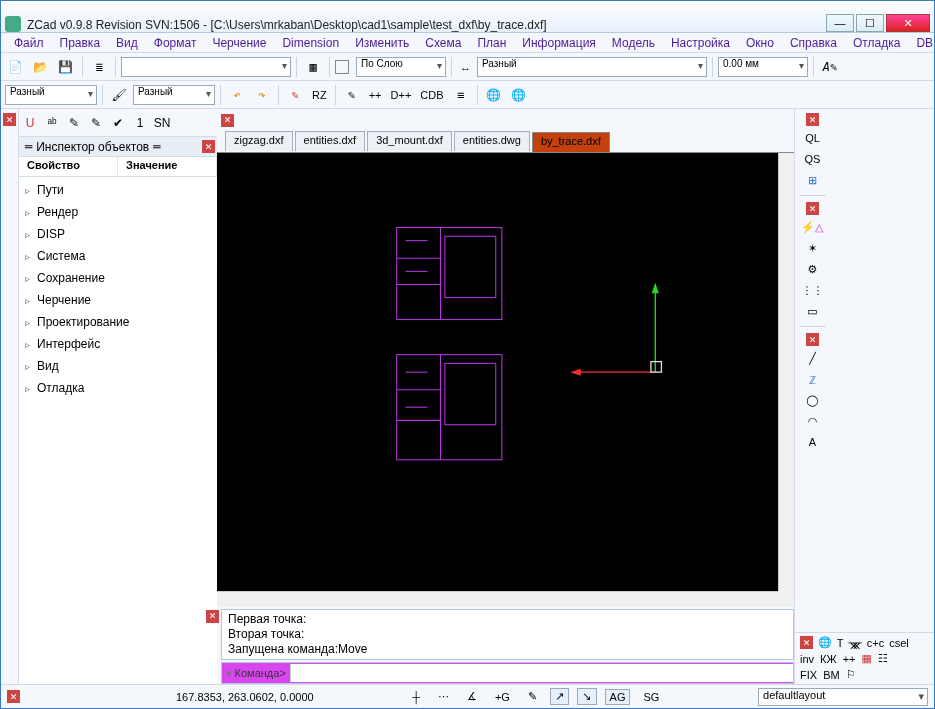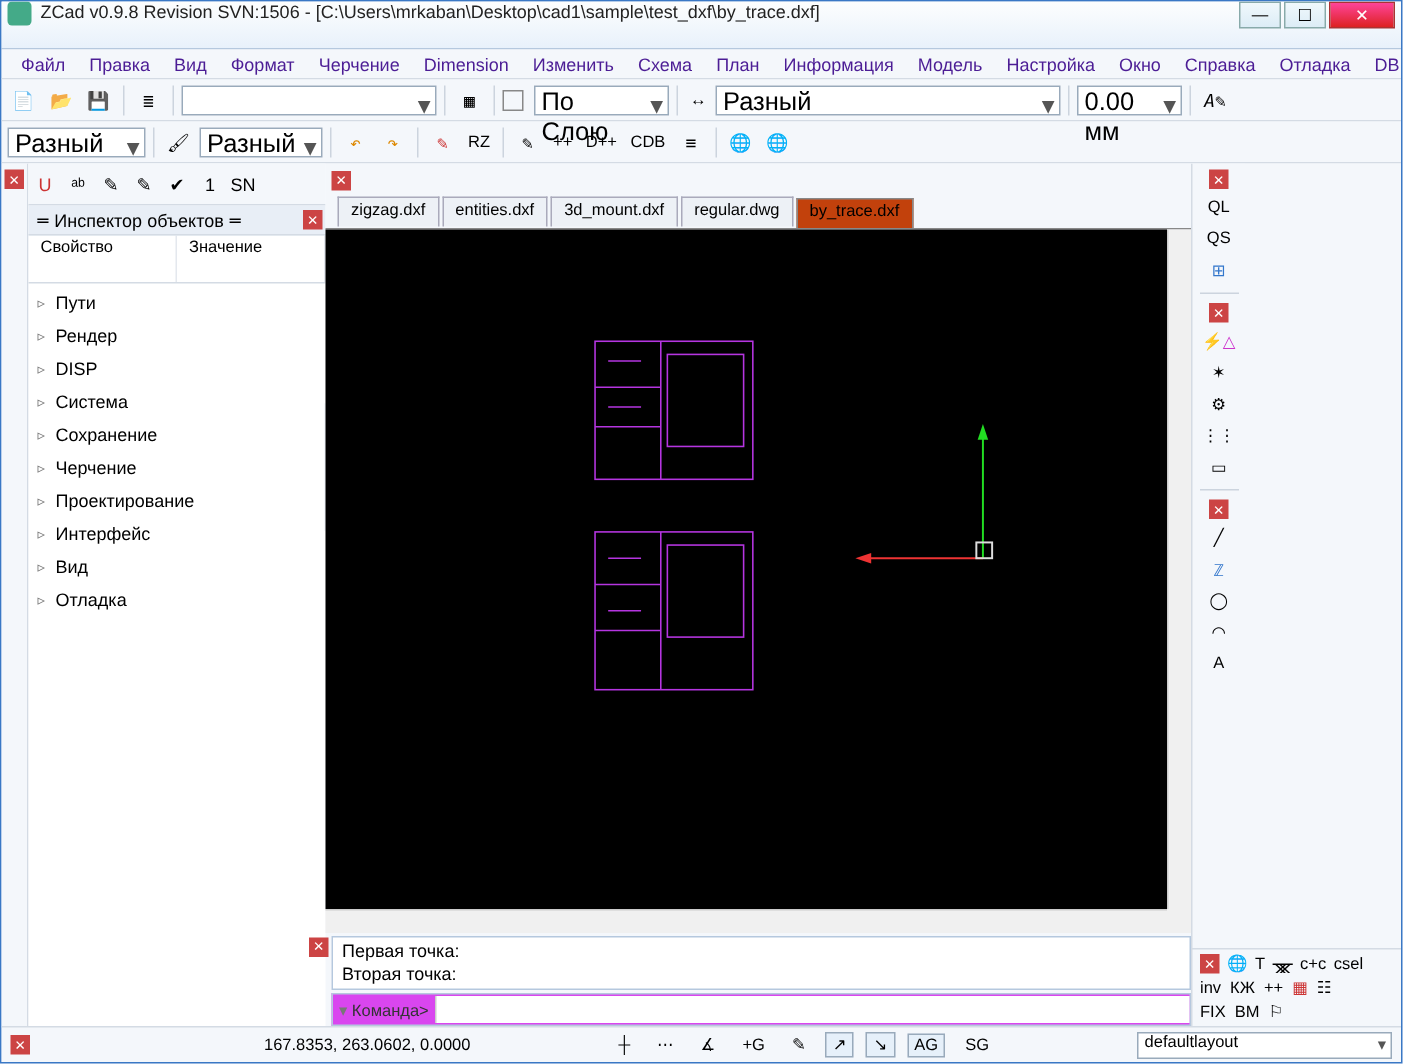--- a/index.html
+++ b/index.html
@@ -1,52 +1,52 @@
 <!DOCTYPE html>
 <html><head>
 <meta charset="utf-8">
 <style>
 * { box-sizing: border-box; margin: 0; padding: 0; }
 body { font-family: "Segoe UI", Tahoma, sans-serif; font-size: 12px; background: #fff; width: 935px; height: 709px; overflow: hidden; border: 1px solid #3a78c5; display: flex; flex-direction: column; }
 
 
-.title-bar { height: 32px; background: linear-gradient(#fdfefe, #e8f1fb); display: flex; align-items: flex-start; padding: 0 4px; border-bottom: 1px solid #b5c8de; }
+.title-bar { height: 32px; background: linear-gradient(#fdfefe, #e8f1fb); display: flex; align-items: flex-end; padding: 0 4px; border-bottom: 1px solid #b5c8de; }
 .app-icon { width: 16px; height: 16px; background: #4a8; border-radius: 3px; margin-right: 6px; }
 .title-text { flex: 1; font-size: 12px; color: #222; }
 .win-btns { display: flex; gap: 2px; }
 .win-btn { width: 28px; height: 18px; border: 1px solid #8aa; background: linear-gradient(#f0f8fc,#dcecf6); display:flex;align-items:center;justify-content:center;font-size:11px;cursor:pointer;}
 .win-close { width: 44px; background: linear-gradient(#f49,#d22); color:#fff; border-color:#a33;}
 .win-close::after{content:"✕";}
 .win-min::after{content:"—";}
 .win-max::after{content:"☐";}
 
 
 .menu-bar { height: 20px; background: #f4f7fb; display:flex; align-items:center; padding:0 6px; gap:2px; border-bottom:1px solid #d4dbe4;}
 .menu-item { padding: 2px 7px; cursor:pointer; color:#4c1d95;}
 
 
 .toolbar { height: 28px; background:#f4f7fb; display:flex; align-items:center; padding:0 4px; gap:3px; border-bottom:1px solid #d4dbe4;}
 .tb-sep { width:1px; height:20px; background:#ccd4de; margin:0 2px;}
 .tb-btn { width:22px; height:22px; border:1px solid transparent; display:flex;align-items:center;justify-content:center;cursor:pointer; background:none;}
-.tb-combo { height:20px; border:1px solid #9ab; background:#fff; font-size:17px; padding:0 18px 0 4px; position:relative;}
+.tb-combo { height:20px; border:1px solid #9ab; background:#fff; font-size:10px; padding:0 18px 0 4px; position:relative;}
 .tb-combo::after{content:"▾"; position:absolute; right:3px; top:2px; color:#555;}
 .tb-text { font-size:11px; padding:0 3px;}
 
 
 .main { flex:1; display:flex; overflow:hidden; background:#f4f7fb;}
 .left-rail { width:18px; background:#f4f7fb; border-right:1px solid #d4dbe4; display:flex; flex-direction:column; align-items:center; gap:4px; padding-top:4px;}
 .rail-x { width:13px;height:13px;background:#c44;color:#fff;font-size:9px;display:flex;align-items:center;justify-content:center;cursor:pointer;}
 .rail-x::after{content:"✕";}
 
 .left-panel { width:198px; background:#fff; display:flex; flex-direction:column; }
 .rail-top { height:28px; display:flex; align-items:center; gap:4px; padding:0 2px; border-bottom:1px solid #d4dbe4; background:#f4f7fb;}
 .rail-top .ic{width:18px;height:18px;display:flex;align-items:center;justify-content:center;cursor:pointer;}
 .panel-title-row{height:20px;background:#e8eef6;display:flex;align-items:center;padding:0 6px;border-bottom:1px solid #d4dbe4;position:relative;}
 .panel-title-row .rail-x{position:absolute;right:2px;}
-.panel-head-row{height:32px;display:flex;border-bottom:1px solid #d4dbe4;}
+.panel-head-row{height:20px;display:flex;border-bottom:1px solid #d4dbe4;font-weight:bold;}
 .panel-head-row>div{flex:1;padding:2px 8px;font-size:11px;border-right:1px solid #e4e8ee;cursor:pointer;}
 .tree{flex:1;overflow:auto;padding:2px 0;}
 .tree-item{display:flex;align-items:center;height:22px;padding-left:6px;cursor:pointer;font-size:12px;}
 .tree-caret{width:12px;color:#777;font-size:10px;}
 
 .center { flex:1; display:flex; flex-direction:column; position:relative;}
 .rotated-label{position:absolute; left:-1px; top:160px; writing-mode:vertical-rl; transform:rotate(180deg); font-size:11px; color:#555; background:#f4f7fb; padding:4px 1px;}
 .tabs-row{height:22px;background:#f4f7fb;display:flex;align-items:flex-start;padding-left:8px;gap:2px;border-bottom:1px solid #888;}
 .file-tab{height:20px;padding:2px 8px;background:#edf1f6;border:1px solid #aab;border-bottom:none;font-size:11px;cursor:pointer;}
 .file-tab.active{background:#c2410c;border-color:#888;position:relative;top:1px;}
@@ -134,21 +134,21 @@
   <div class="tb-btn">
       <span class="glyph">▦</span>
     </div>
   <div class="tb-sep"></div>
   <span style="width:14px;height:14px;border:1px solid #888;display:inline-block;margin-right:4px"></span>
   <div class="tb-combo" style="width:90px">По Слою</div>
   <div class="tb-sep"></div>
   <span class="tb-text">↔</span>
   <div class="tb-combo" style="width:230px">Разный</div>
   <div class="tb-sep"></div>
-  <div class="tb-combo" style="width:70px">0.00 мм</div>
+  <div class="tb-combo" style="width:90px">0.00 мм</div>
   <div class="tb-sep"></div>
   <div class="tb-btn">
       <span class="glyph"><i>A</i>✎</span>
     </div>
 </div>
 
 <div class="toolbar">
   <div class="tb-combo" style="width:92px">Разный</div>
   <div class="tb-sep"></div>
   <div class="tb-btn">
@@ -258,21 +258,21 @@
 
   <div class="center">
     <div class="rotated-label">Окно чертежей</div>
     <div style="height:22px;background:#f4f7fb;display:flex;align-items:center;padding-left:4px;">
       <div class="rail-x"></div>
     </div>
     <div class="tabs-row" id="tabs-row">
         <div class="file-tab">zigzag.dxf</div>
         <div class="file-tab">entities.dxf</div>
         <div class="file-tab">3d_mount.dxf</div>
-        <div class="file-tab">regular.dwg</div>
+        <div class="file-tab">entities.dwg</div>
         <div class="file-tab active">by_trace.dxf</div>
       </div>
     <div class="canvas-wrap">
       <div class="canvas">
         <svg class="drawing" viewBox="0 0 640 420">
           <g stroke="#b535e0" stroke-width="1.2" fill="none">
             <rect x="205" y="85" width="120" height="105"></rect>
             <line x1="255" y1="85" x2="255" y2="190"></line>
             <line x1="205" y1="120" x2="255" y2="120"></line>
             <line x1="205" y1="150" x2="255" y2="150"></line>
@@ -299,20 +299,21 @@
       <div class="vscroll"></div>
     </div>
     <div class="hscroll-row">
       <div class="hscroll"></div>
       <div class="sb-corn"></div>
     </div>
     <div class="console-box">
       <div class="rail-x"></div>
       <div>Первая точка:</div>
       <div>Вторая точка:</div>
+      <div>Запущена команда:Move</div>
     </div>
     <div class="cmd-row">
       <span class="cmd-prompt">Команда&gt;</span>
       <input class="cmd-input" style="">
     </div>
   </div>
 
   <div style="display:flex;flex-direction:column;">
     <div class="right-rails" style="flex:1;">
       <div class="rail-x"></div>

